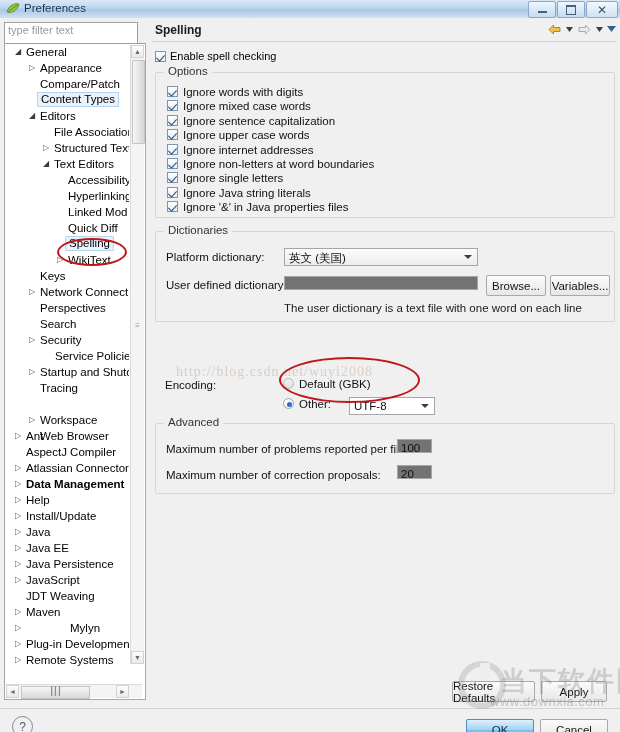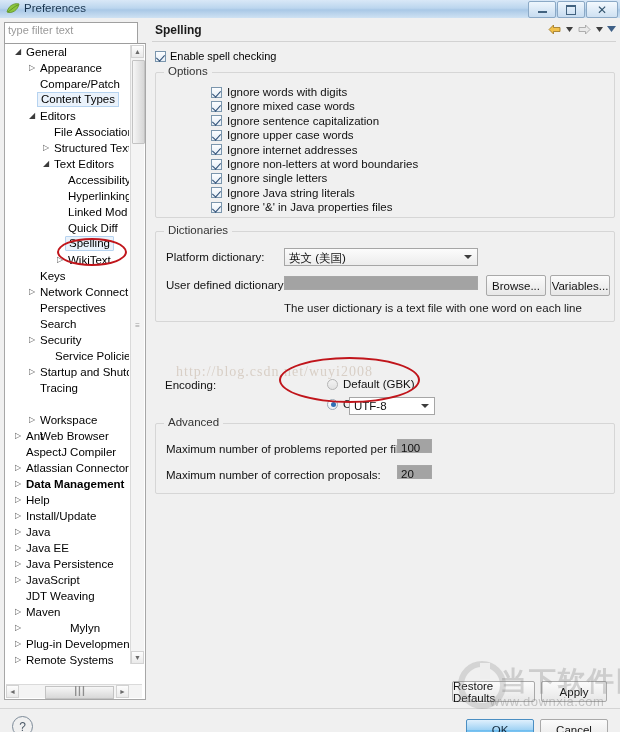--- a/index.html
+++ b/index.html
@@ -51,21 +51,21 @@
   
   .vsb{position:absolute;right:1px;top:1px;width:13px;height:619px;background:#f4f4f4;border-left:1px solid #dadada;}
   .vsb .up,.vsb .dn{position:absolute;left:0;width:13px;height:13px;background:linear-gradient(180deg,#fdfdfd,#eaeaea);border:1px solid #d3d3d3;box-sizing:border-box;font-size:7px;color:#6a6a6a;text-align:center;line-height:11px;}
   .vsb .up{top:0;} .vsb .dn{bottom:0;}
   .vsb .thumb{position:absolute;left:1px;top:15px;width:11px;height:82px;background:linear-gradient(90deg,#f6f6f6,#d6d6d6);border:1px solid #c3c3c3;border-radius:1px;}
   .vsb .grip{position:absolute;left:1px;top:276px;width:11px;height:10px;color:#9a9a9a;font-size:8px;text-align:center;line-height:10px;}
   
   .hsb{position:absolute;left:1px;bottom:1px;width:136px;height:13px;background:#f4f4f4;border-top:1px solid #dadada;}
   .hsb .lf,.hsb .rt{position:absolute;top:0;width:13px;height:13px;background:linear-gradient(180deg,#fdfdfd,#eaeaea);border:1px solid #d3d3d3;box-sizing:border-box;font-size:7px;color:#6a6a6a;text-align:center;line-height:11px;}
   .hsb .lf{left:0;} .hsb .rt{right:13px;}
-  .hsb .hthumb{position:absolute;left:15px;top:1px;width:67px;height:11px;background:linear-gradient(180deg,#f6f6f6,#d8d8d8);border:1px solid #c3c3c3;text-align:center;font-size:14px;color:#8e8e8e;line-height:9px;margin-left:24px;}
+  .hsb .hthumb{position:absolute;left:15px;top:1px;width:67px;height:11px;background:linear-gradient(180deg,#f6f6f6,#d8d8d8);border:1px solid #c3c3c3;text-align:center;font-size:14px;color:#8e8e8e;line-height:9px;}
 
   
   .splitter{position:absolute;left:146px;top:4px;width:3px;height:676px;}
 
   
   .rightpane{position:absolute;left:152px;top:4px;width:464px;height:676px;}
   .pagehead{position:absolute;left:0;top:0;width:464px;height:22px;}
   .pagetitle{position:absolute;left:3px;top:1px;font-size:12px;font-weight:bold;color:#1b1b1b;}
   .headrule{position:absolute;left:0;top:19px;width:464px;height:1px;background:#d2d2d2;}
   .navicons{position:absolute;right:0;top:0;display:flex;align-items:center;gap:3px;}
@@ -78,29 +78,29 @@
   .cb.checked::after{content:"";position:absolute;left:2px;top:1px;width:4px;height:7px;
       border:solid #2e4f76;border-width:0 1.6px 1.6px 0;transform:rotate(42deg);}
   .rb{width:11px;height:11px;border-radius:50%;border:1px solid #9aa8b5;background:radial-gradient(circle at 40% 35%,#ffffff,#e2e8ee);
       box-sizing:border-box;position:relative;flex:0 0 auto;}
   .rb.on::after{content:"";position:absolute;left:2.5px;top:2.5px;width:5px;height:5px;border-radius:50%;background:#2f6fb5;}
   .rb.off{background:linear-gradient(180deg,#f2f2f2,#e2e2e2);border-color:#b5b5b5;}
 
   
   .group{position:absolute;border:1px solid #d6d6d6;border-radius:2px;background:transparent;}
   .glabel{position:absolute;top:-8px;left:8px;background:#f0f0f0;padding:0 4px;font-size:11.5px;color:#333;}
-  .optrow{position:absolute;display:flex;align-items:center;gap:5px;font-size:11.5px;color:#111;white-space:nowrap;margin-left:44px;}
+  .optrow{position:absolute;display:flex;gap:5px;font-size:11.5px;color:#111;white-space:nowrap;}
 
   .fieldlbl{position:absolute;font-size:11.5px;color:#111;white-space:nowrap;}
   .combo{position:absolute;height:18px;border:1px solid #a6a6a6;background:linear-gradient(180deg,#fcfcfc,#ececec);
          box-sizing:border-box;font-size:11.5px;color:#111;padding:2px 0 0 4px;}
   .combo .cv{position:absolute;left:4px;top:2px;}
   .combo .carr{position:absolute;right:5px;top:6px;width:0;height:0;border-left:4px solid transparent;border-right:4px solid transparent;border-top:4px solid #3d3d3d;}
   .combo.white{background:#fff;}
-  .textin{position:absolute;height:14px;border:1px solid #a6a6a6;background:#a3a3a3;box-sizing:border-box;font-size:11.5px;padding:2px 0 0 3px;color:#111;}
+  .textin{position:absolute;height:14px;border:1px solid #a6a6a6;background:#737373;box-sizing:border-box;font-size:11.5px;padding:2px 0 0 3px;color:#111;}
   .btn{position:absolute;height:21px;border:1px solid #a9a9a9;border-radius:2px;
        background:linear-gradient(180deg,#fbfbfb,#e7e7e7);
        font-size:11.5px;color:#141414;display:flex;align-items:center;justify-content:center;box-sizing:border-box;}
   .hint{position:absolute;font-size:11.5px;color:#1a1a1a;}
 
   
   .botsep{position:absolute;left:0;top:690px;width:620px;height:1px;background:#d4d4d4;}
   .helpbtn{position:absolute;left:12px;top:698px;width:19px;height:19px;border-radius:50%;
            border:1px solid #7d8b99;color:#4c5a68;font-size:12px;display:flex;align-items:center;justify-content:center;background:#f0f0f0;}
   .okbtn{position:absolute;left:466px;top:701px;width:68px;height:22px;border:1px solid #4a8ec2;border-radius:2px;

